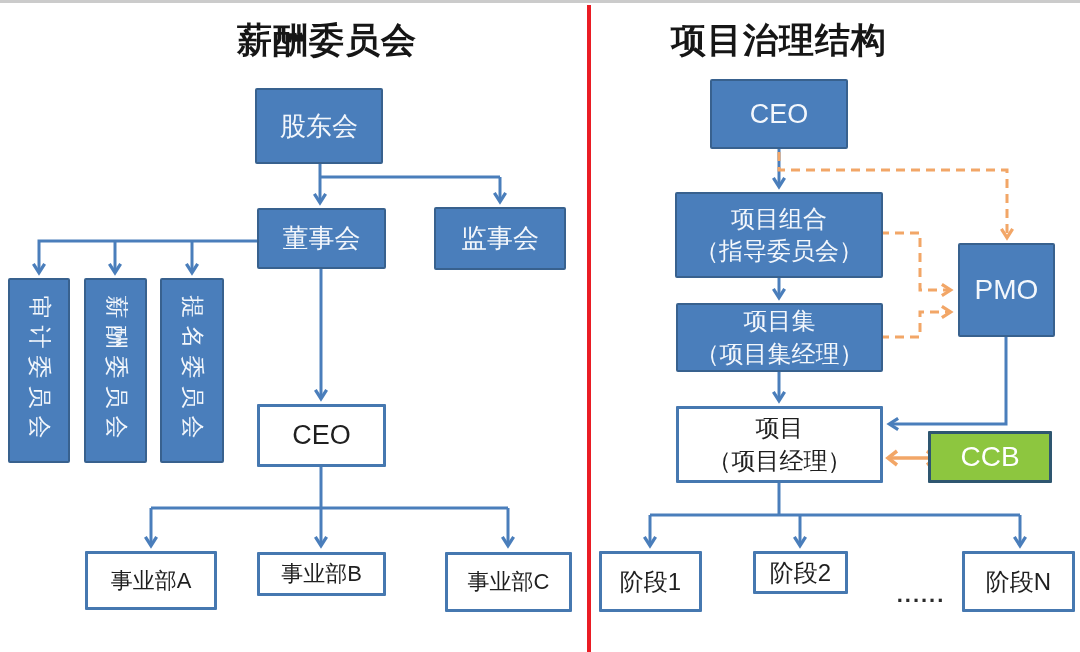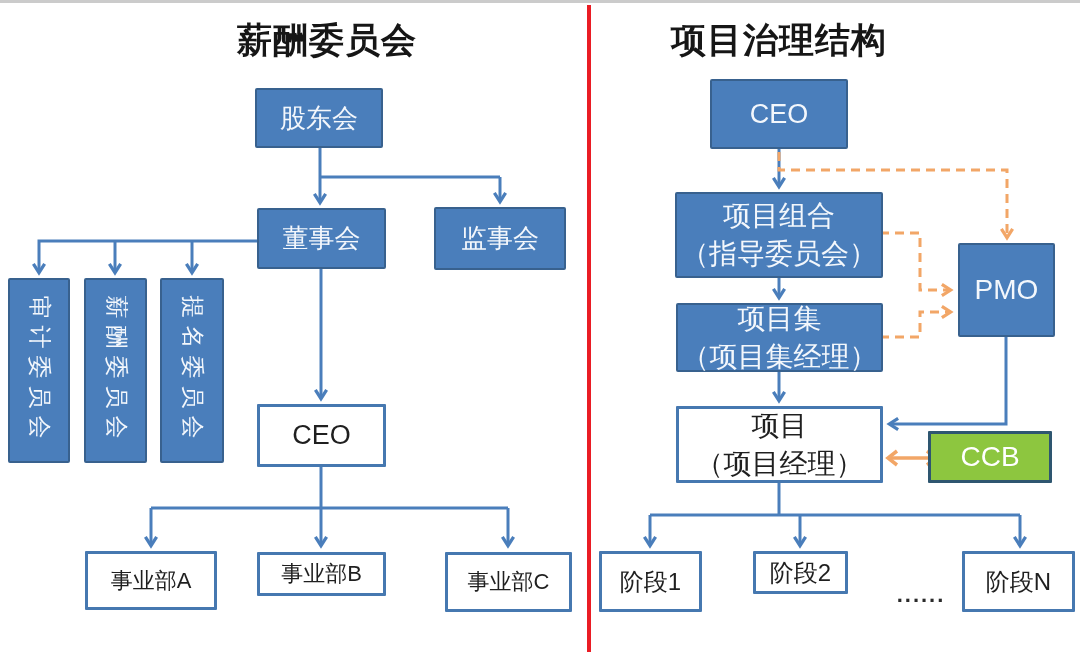--- a/index.html
+++ b/index.html
@@ -18,21 +18,21 @@
     text-align:center;box-sizing:border-box;
   }
   .blue{background:#4a7ebb;border:2px solid #38618e;color:#f3f7fc;border-radius:2px;}
   .whitebox{background:#ffffff;border:3px solid #4678b0;color:#1f1f1f;border-radius:1px;}
   .greenbox{background:#8dc63f;border:3px solid #2e5670;color:#ffffff;border-radius:1px;}
   .fs26{font-size:26px;}
   .fs24{font-size:24px;}
   .fs22{font-size:22px;}
   .fs27{font-size:27px;}
   .fs28{font-size:28px;}
-  .two-line{line-height:1.35;font-size:28px;}
+  .two-line{line-height:1.35;font-size:24px;}
   .vbox{overflow:visible;}
   .vtext{
     transform:rotate(90deg);white-space:nowrap;font-size:23px;letter-spacing:7px;
   }
   .dots{position:absolute;font-size:22px;font-weight:bold;color:#2a2a2a;letter-spacing:2px;}
   svg.links{position:absolute;left:0;top:0;width:1080px;height:652px;}
 </style>
 </head>
 <body>
 
@@ -83,21 +83,21 @@
 
     <g stroke="#f2a667" stroke-width="3.5" fill="none">
       <path d="M888,458 H936"></path>
       <path d="M897,451 L888,458 L897,465"></path>
       <path d="M927,451 L936,458 L927,465"></path>
     </g>
   </svg>
 
   <div class="title" style="left:177px;top:21px;width:300px;">薪酬委员会</div>
 
-  <div class="box blue fs26" style="left:255px;top:88px;width:128px;height:60px;">
+  <div class="box blue fs26" style="left:255px;top:88px;width:128px;height:76px;">
     <span>股东会</span>
   </div>
 
   <div class="box blue fs26" style="left:257px;top:208px;width:129px;height:61px;">
     <span>董事会</span>
   </div>
 
   <div class="box blue fs26" style="left:434px;top:207px;width:132px;height:63px;">
     <span>监事会</span>
   </div>

